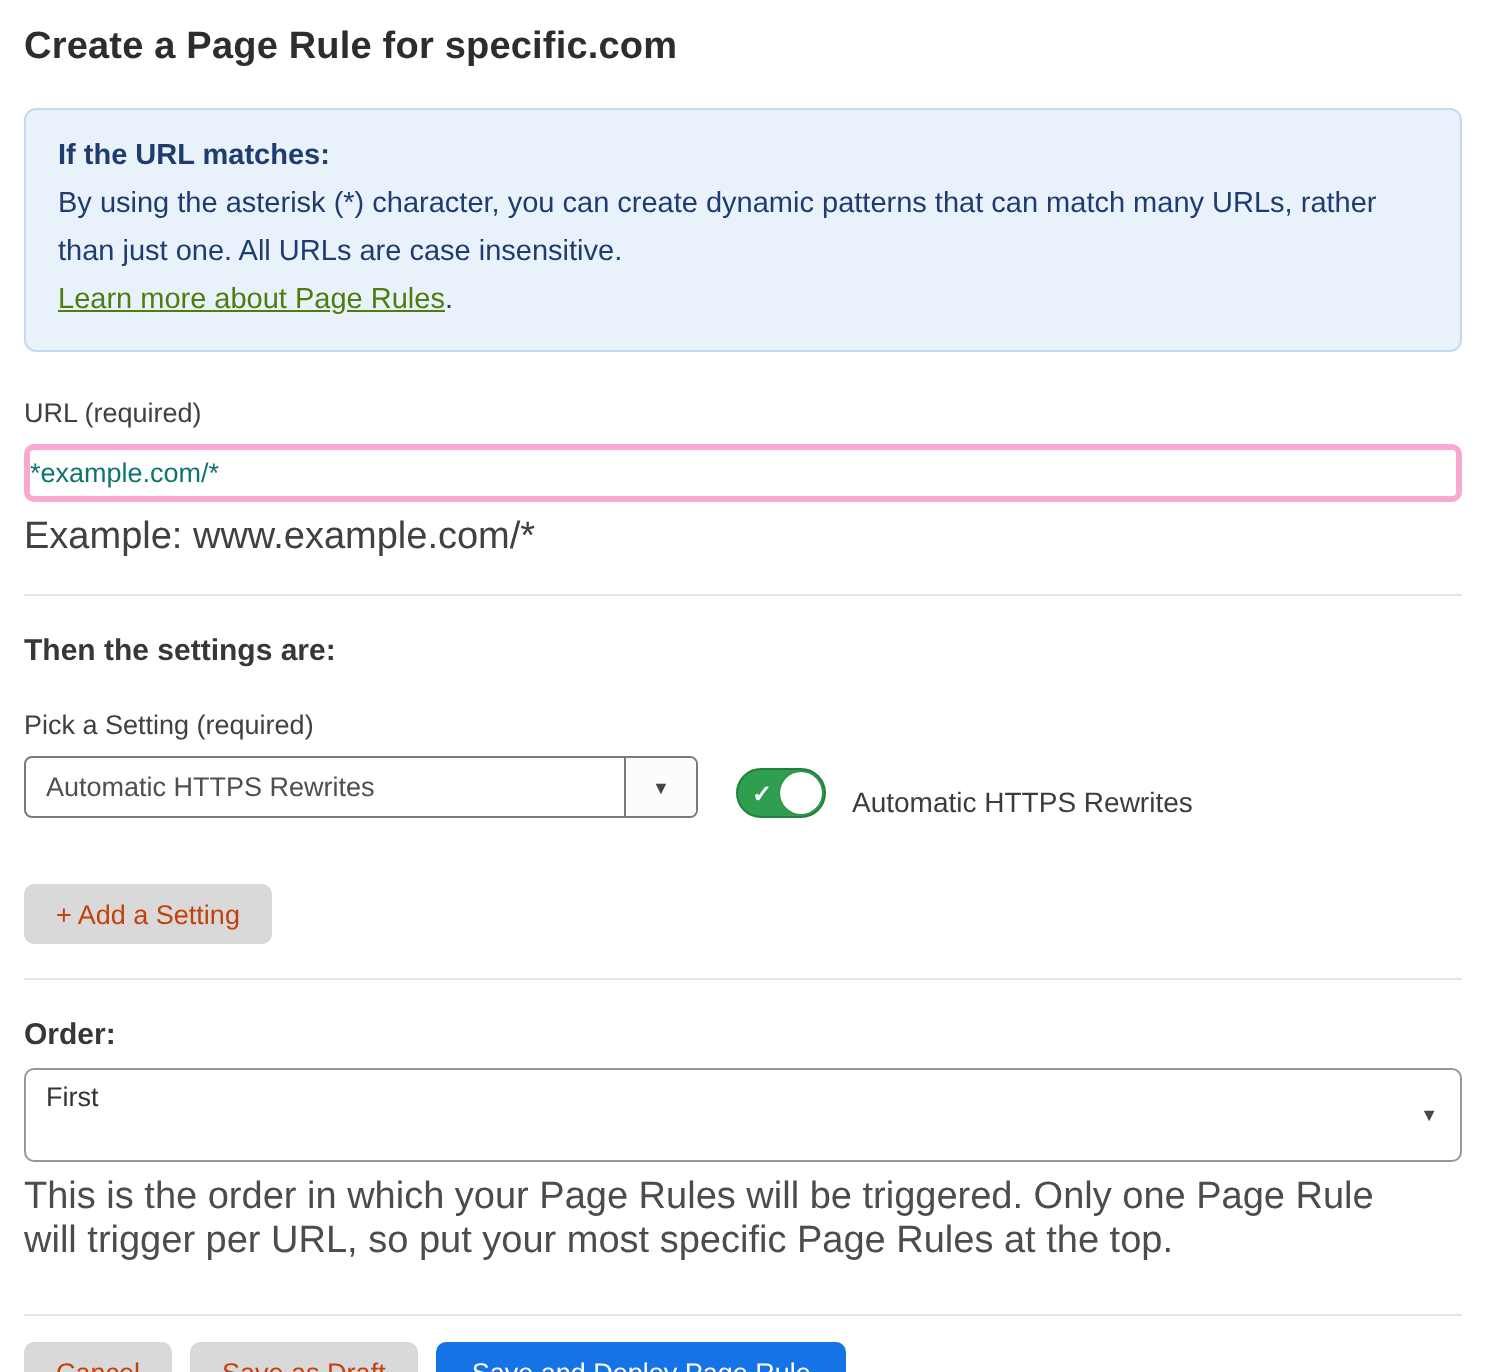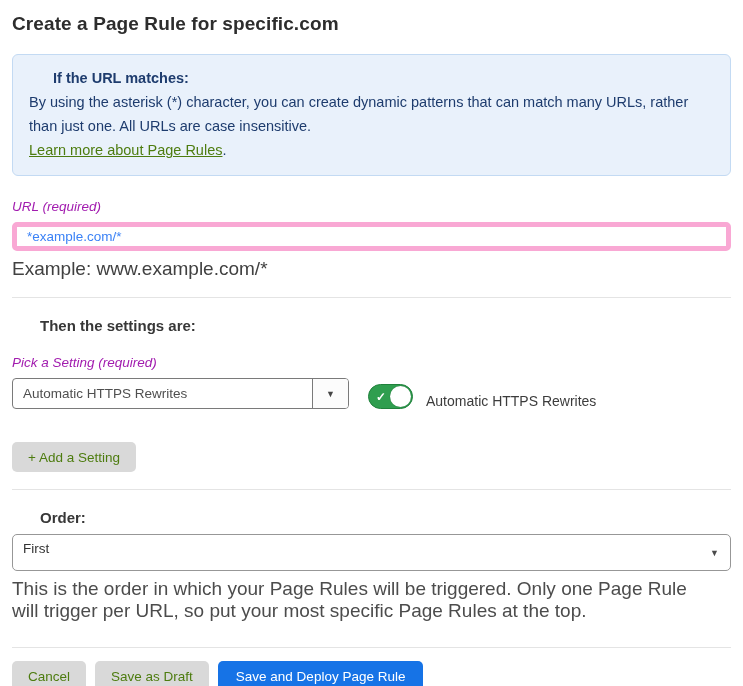--- a/index.html
+++ b/index.html
@@ -24,64 +24,62 @@
   .info-box {
     margin-top: 19px;
     background: #e9f1fb;
     border: 1px solid #c3daf3;
     border-radius: 6px;
     padding: 11px 16px 13px 16px;
     color: #1e3c6e;
     font-size: 14.5px;
     line-height: 24px;
   }
-  .info-heading { font-weight: 700; margin-left: 24px; }
+  .info-heading { font-weight: 700; }
   .info-link { color: #4d7c0f; text-decoration: underline; cursor: pointer; margin-top: 16px; }
   .info-link-suffix { color: #1e3c6e; }
 
   
   .field-label {
     display: block;
     font-size: 13.5px;
-    color: #a21caf;
-    font-style: italic;
+    color: #404040;
   }
   .label-url { margin-top: 23px; }
   .hint {
     margin-top: 7px;
     font-size: 19px;
     color: #414141;
   }
 
   .text-input {
     margin-top: 8px;
     width: 100%;
     height: 29px;
-    border: 5px solid #f9a8d4;
+    border: 3px solid #f9a8d4;
     border-radius: 5px;
-    padding: 0 10px;
+    padding: 0 0;
     font-size: 13.5px;
     font-family: "Liberation Sans", sans-serif;
-    color: #3b82f6;
+    color: #0f766e;
     outline: none;
     background: #fff;
   }
 
   .divider {
     border: none;
     border-top: 1px solid #e4e4e4;
     margin-top: 17px;
   }
 
   .section-heading {
     margin-top: 19px;
     font-size: 15px;
     font-weight: 700;
     color: #373737;
-    margin-left: 28px;
   }
   .label-setting { margin-top: 21px; }
 
   
   .setting-row {
     margin-top: 8px;
     display: flex;
     align-items: flex-end;
   }
   .dropdown {
@@ -157,39 +155,39 @@
   .btn {
     border: none;
     border-radius: 5px;
     font-family: "Liberation Sans", sans-serif;
     font-size: 13.5px;
     cursor: pointer;
     height: 31px;
   }
   .btn-gray {
     background: #d9d9d9;
-    color: #4d7c0f;
+    color: #c2410c;
     padding: 4px 16px;
   }
   .btn-blue {
     background: #1673e6;
     color: #ffffff;
     padding: 0 18px;
   }
   .add-setting-btn {
     margin-top: 33px;
     height: 30px;
   }
 
   .label-order { margin-top: 19px; }
   .select {
     margin-top: 8px;
     position: relative;
     width: 100%;
-    height: 37px;
+    height: 47px;
     border: 1px solid #979797;
     border-radius: 5px;
     background: #ffffff;
     font-size: 13.5px;
     color: #333333;
     line-height: 27px;
     padding-left: 10px;
     cursor: pointer;
   }
   .select-arrow {

